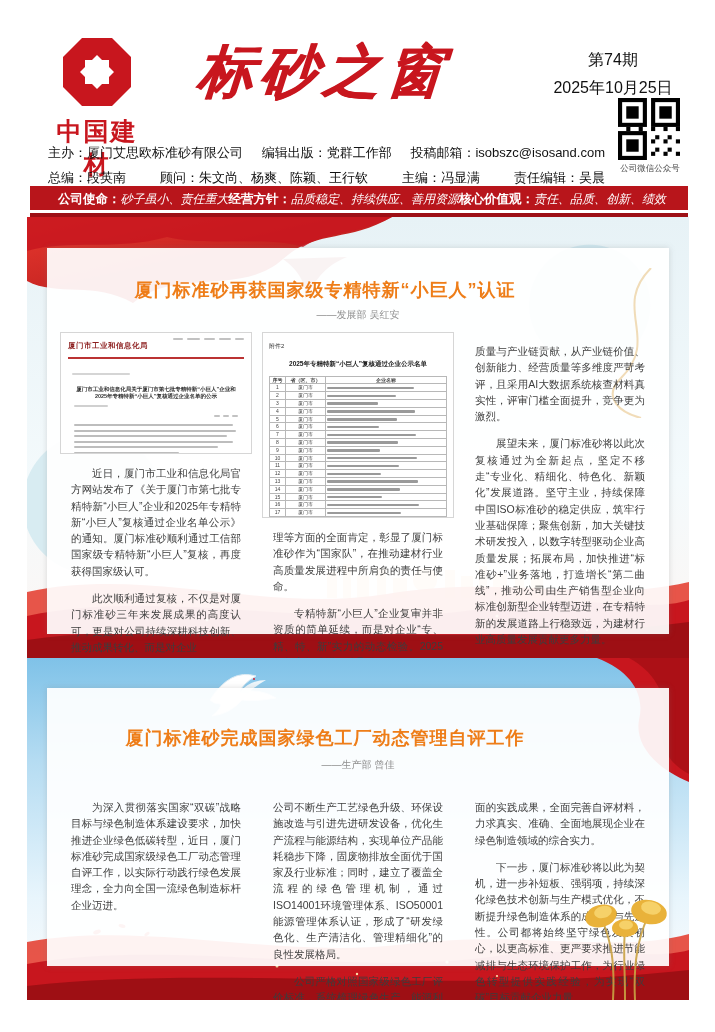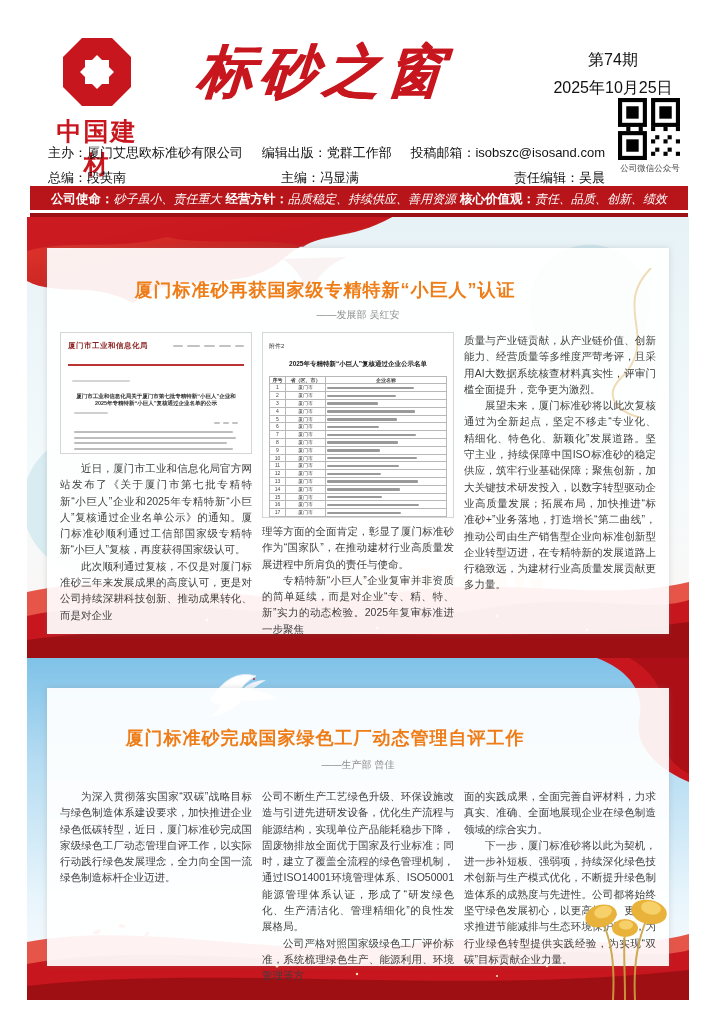--- a/index.html
+++ b/index.html
@@ -16,21 +16,21 @@
       text-shadow:1px 0 0 #c8161e;white-space:nowrap;}
   .issue-block{left:543px;top:50px;width:140px;text-align:center;font-size:16px;color:#111;}
   .issue-block .date{margin-top:7px;}
   .qr-box{left:618px;top:98px;width:62px;height:62px;}
   .qr-caption{left:598px;top:163px;width:104px;text-align:center;font-size:8.5px;color:#444;}
   .masthead{left:48px;top:140px;width:557px;font-size:13px;font-weight:400;color:#111;}
   .masthead .mrow{display:flex;justify-content:space-between;height:25px;align-items:center;white-space:nowrap;}
 
   
   .banner{left:30px;top:186px;width:658px;height:24px;background:#b8151b;
-      display:flex;align-items:center;justify-content:space-between;padding:0 21px;box-sizing:border-box;color:#fff;}
+      display:flex;align-items:center;justify-content:space-between;padding:0 28px;box-sizing:border-box;color:#fff;}
   .banner .grp{white-space:nowrap;}
   .banner .lb{font-weight:bold;font-size:12.5px;}
   .banner .vl{font-family:"DejaVu Serif",serif;font-style:italic;font-size:12px;}
   .banner-underline{left:30px;top:213px;width:658px;height:4px;background:#9d1016;}
 
   
   .section{overflow:hidden;}
   .section1{left:27px;top:217px;width:662px;height:441px;
       background:radial-gradient(circle at 85% 20%,#cfe7ef 0 60px,transparent 61px),
                  radial-gradient(circle at 10% 65%,#d8ecf2 0 70px,transparent 71px),
@@ -39,27 +39,27 @@
       background:linear-gradient(180deg,#7fc2e8 0%,#b5dcf2 30%,#e8f5fc 70%,#fdfdfd 100%);}
   .card{background:rgba(255,255,255,0.93);box-shadow:0 0 6px rgba(120,120,120,0.25);}
   .card1{left:20px;top:31px;width:622px;height:386px;}
   .card2{left:20px;top:30px;width:622px;height:278px;}
   .art-title{left:0;width:556px;text-align:center;font-size:18px;font-weight:bold;color:#ee7d18;letter-spacing:1px;white-space:nowrap;}
   .byline{left:0;width:622px;text-align:center;font-size:10px;color:#8f8f8f;}
   .cols{display:flex;gap:10px;}
   .card1 .cols{left:13px;top:84px;width:596px;height:294px;}
   .card2 .cols{left:13px;top:100px;width:596px;height:172px;}
   .col{flex:1 1 0;font-size:10.5px;line-height:16.3px;color:#3d3d3d;text-align:justify;}
-  .col p{margin:0;}
+  .col p{margin:11px;}
   .col p.ind{text-indent:2em;}
 
   
   .embed{background:#fff;border:1px solid #d6d6d6;box-sizing:border-box;overflow:hidden;}
   .gov{height:122px;margin-bottom:6px;padding:5px 7px;}
-  .gov-head{display:flex;align-items:center;gap:20px;border-bottom:2px solid #b33;padding-bottom:10px;}
+  .gov-head{display:flex;align-items:flex-start;gap:20px;border-bottom:2px solid #b33;padding-bottom:3px;}
   .gov-site{font-size:7.5px;font-weight:bold;color:#8d1f1f;letter-spacing:0.5px;white-space:nowrap;}
   .bar{background:#c2c2c2;height:2px;border-radius:1px;display:inline-block;}
   .gov-nav{flex:1;display:flex;gap:4px;justify-content:flex-end;align-items:center;}
   .gov-title{margin:6px 4px 4px;font-size:5.5px;font-weight:bold;color:#333;text-align:center;line-height:7.5px;}
   .gov-meta{display:flex;justify-content:space-between;margin:3px 6px;}
   .gov-body{margin:2px 6px;}
   .gov-body .bar{display:block;margin:3.5px 0;background:#bdbdbd;}
 
   
   .roster{height:186px;margin-bottom:5px;padding:5px 6px;}
@@ -130,20 +130,21 @@
   <div class="abs qr-caption">公司微信公众号</div>
 
   <div class="abs masthead">
     <div class="mrow">
       <span>主办：厦门艾思欧标准砂有限公司</span>
       <span>编辑出版：党群工作部</span>
       <span>投稿邮箱：isobszc@isosand.com</span>
     </div>
     <div class="mrow">
       <span>总编：段英南</span>
+      <span>顾问：朱文尚、杨爽、陈颖、王行钦</span>
       <span>主编：冯显满</span>
       <span>责任编辑：吴晨</span>
     </div>
   </div>
 
   <div class="abs banner">
     <span class="grp">
       <span class="lb">公司使命：</span><span class="vl">砂子虽小、责任重大</span>
     </span>
     <span class="grp">

